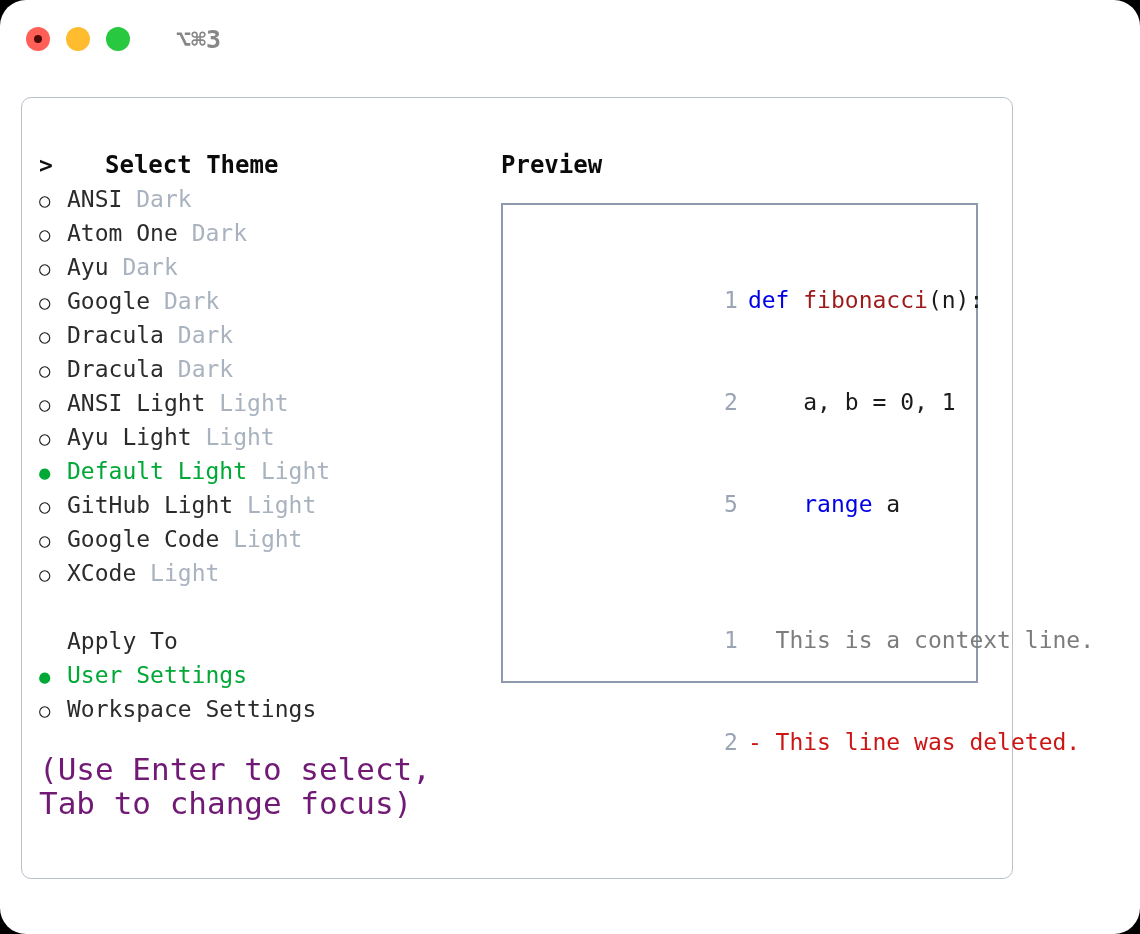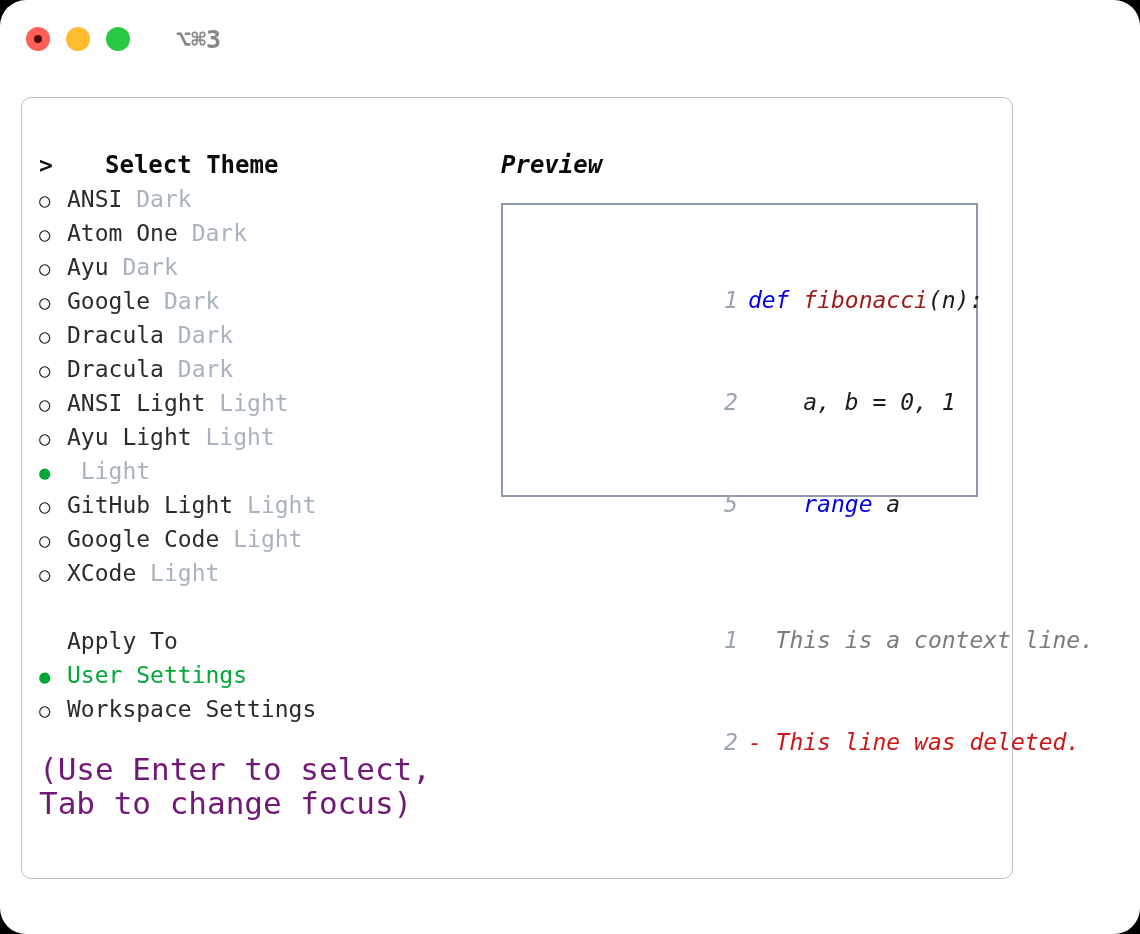--- a/index.html
+++ b/index.html
@@ -141,32 +141,31 @@
     width: 412px;
     white-space: normal;
   }
 
   
   .right-col {
     position: absolute;
     left: 479px;
     top: 50px;
     width: 500px;
-    font-style: italic;
   }
   .preview-title {
     font-size: 24px;
     font-weight: bold;
     color: #0b0b0b;
     line-height: 34px;
   }
   .preview-box {
     margin-top: 21px;
     width: 477px;
-    height: 294px;
+    height: 480px;
     box-sizing: border-box;
     border: 2px solid #8e9aab;
     background: #ffffff;
     position: relative;
   }
   .code-area {
     position: absolute;
     left: 13px;
     top: 44px;
     right: 6px;
@@ -252,20 +251,21 @@
             <span class="label">ANSI Light</span>
             <span class="suffix"> </span><span class="suffix">Light</span>
           </div>
           <div class="row">
             <span class="marker unselected">○</span>
             <span class="label">Ayu Light</span>
             <span class="suffix"> </span><span class="suffix">Light</span>
           </div>
           <div class="row">
             <span class="marker selected">●</span>
+            <span class="label selected">Default Light</span>
             <span class="suffix"> </span><span class="suffix">Light</span>
           </div>
           <div class="row">
             <span class="marker unselected">○</span>
             <span class="label">GitHub Light</span>
             <span class="suffix"> </span><span class="suffix">Light</span>
           </div>
           <div class="row">
             <span class="marker unselected">○</span>
             <span class="label">Google Code</span>

